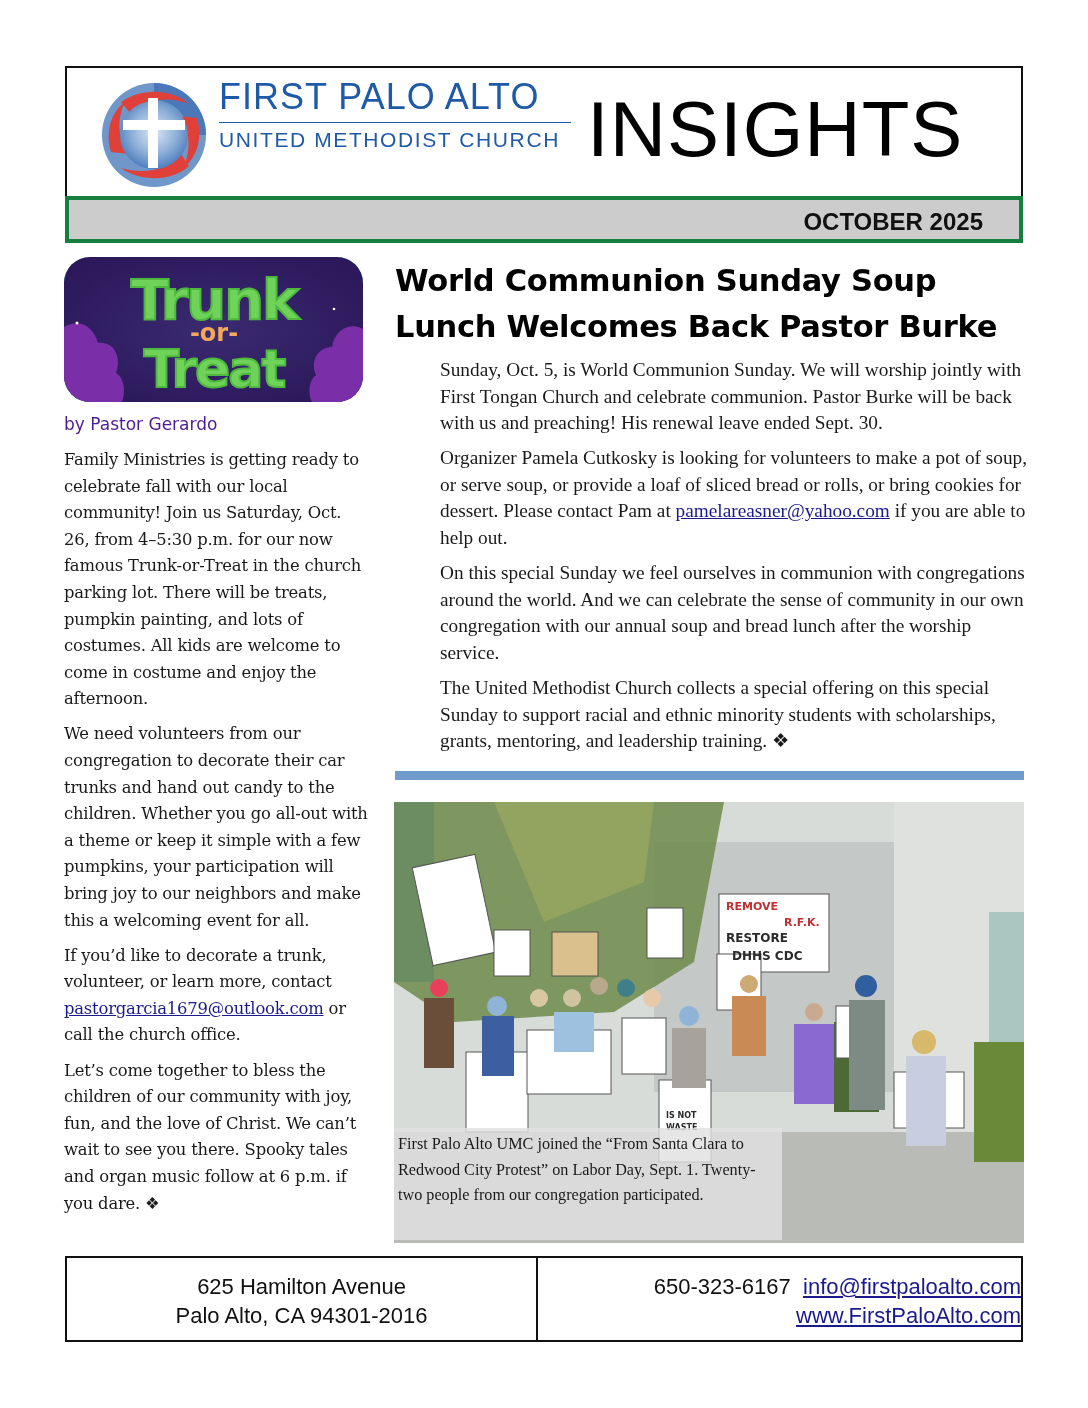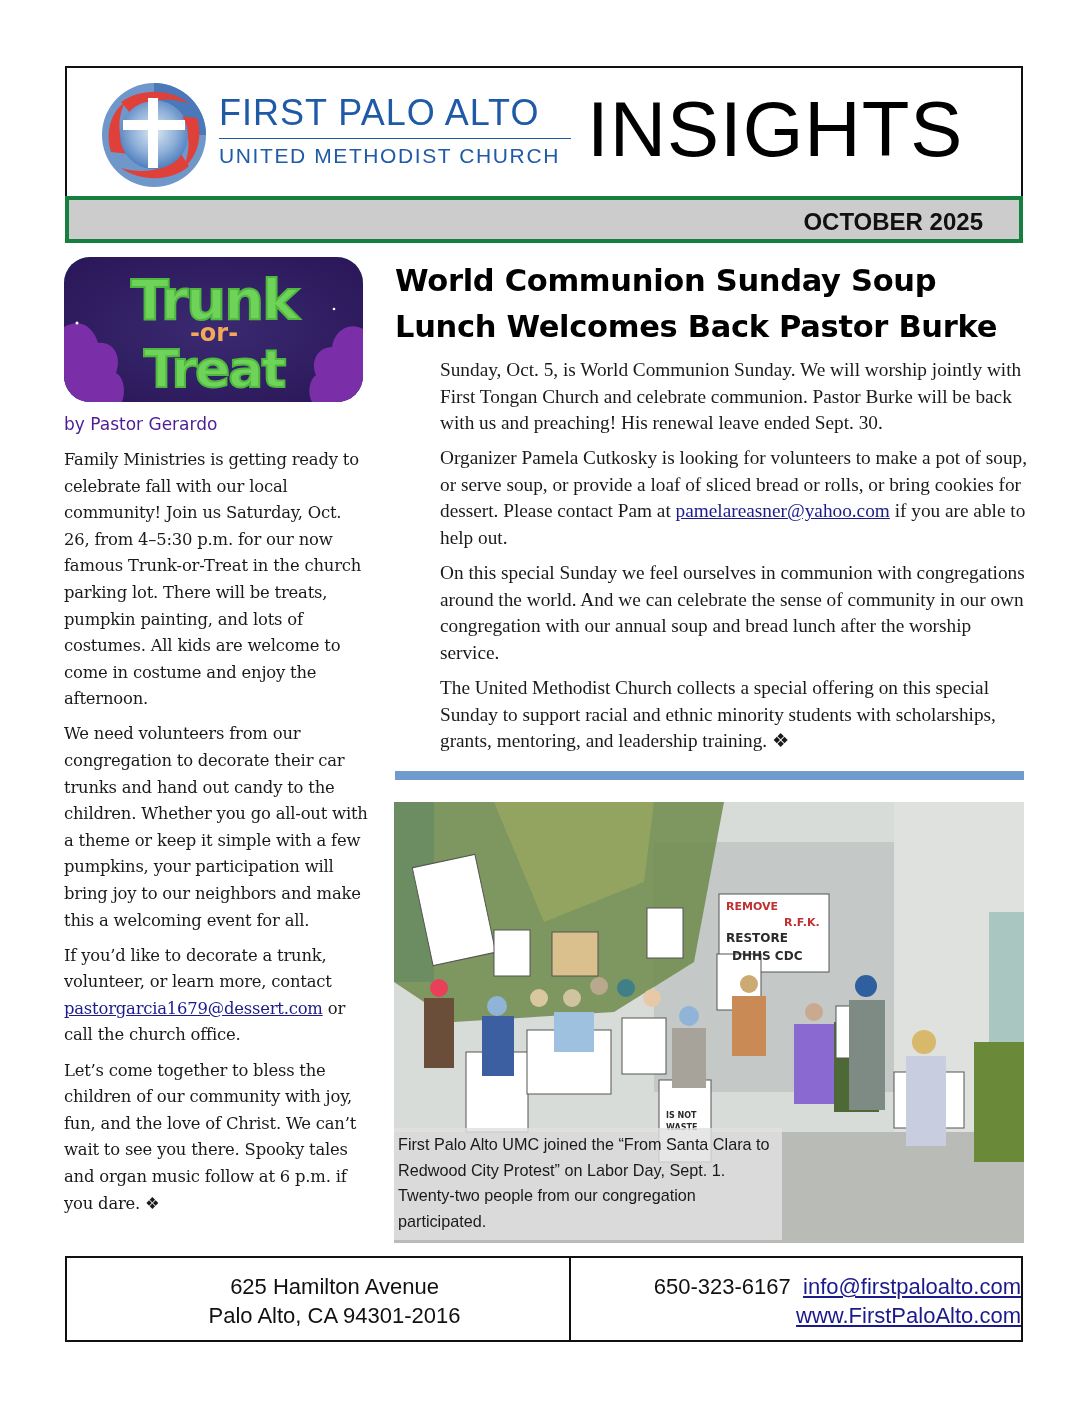--- a/index.html
+++ b/index.html
@@ -2,21 +2,21 @@
 <html><head>
 <meta charset="utf-8">
 <style>
   * { box-sizing: border-box; margin: 0; padding: 0; }
   html, body { width: 1088px; height: 1408px; background: #ffffff; overflow: hidden; }
   body { position: relative; font-family: "DejaVu Serif", serif; color: #1a1a1a; }
 
   
   .masthead { position: absolute; left: 65px; top: 66px; width: 958px; height: 132px; border: 2px solid #111; border-bottom: none; background: #fff; }
   .logo-mark { position: absolute; left: 34px; top: 14px; width: 106px; height: 106px; }
-  .logo-text { position: absolute; left: 152px; top: 26px; width: 352px; }
+  .logo-text { position: absolute; left: 152px; top: 10px; width: 352px; }
   .logo-line1 { font-family: "Liberation Sans", sans-serif; font-size: 36px; color: #1f5aa6; letter-spacing: 1px; line-height: 38px; white-space: nowrap; }
   .logo-rule { height: 1px; background: #1f5aa6; margin: 6px 0 6px 0; width: 352px; }
   .logo-line2 { font-family: "Liberation Sans", sans-serif; font-size: 21px; color: #1f5aa6; letter-spacing: 1.6px; line-height: 22px; white-space: nowrap; }
   .title-insights { position: absolute; left: 520px; top: 16px; font-family: "Liberation Sans", sans-serif; font-weight: normal; font-size: 78px; line-height: 90px; color: #000; letter-spacing: 1px; }
 
   .datebar { position: absolute; left: 65px; top: 196px; width: 958px; height: 47px; background: #cccccc; border: 4px solid #15803d; }
   .datebar span { position: absolute; right: 36px; top: 8px; font-family: "Liberation Sans", sans-serif; font-weight: bold; font-size: 24px; color: #111; }
 
   
   .trunk-image { position: absolute; left: 64px; top: 257px; width: 299px; height: 145px; background: #5eead4; overflow: hidden; border-radius: 26px; }
@@ -27,25 +27,25 @@
   
   .headline { position: absolute; left: 395px; top: 258px; width: 640px; font-family: "DejaVu Sans", sans-serif; font-weight: bold; font-size: 30.5px; line-height: 46px; color: #000; letter-spacing: -0.3px; }
   .right-body { position: absolute; left: 395px; top: 357px; width: 640px; }
   .right-body p { font-family: Liberation Serif, serif; font-size: 19.3px; line-height: 26.6px; margin-bottom: 8.5px; color: #1a1a1a; margin-left: 45px; }
   a.link { color: #1b1a8c; text-decoration: underline; }
 
   .divider { position: absolute; left: 395px; top: 771px; width: 629px; height: 9px; background: #6f9ccd; }
 
   .photo { position: absolute; left: 394px; top: 802px; width: 630px; height: 441px; overflow: hidden; background: #c9cfc9; }
   .caption { position: absolute; left: 0px; top: 326px; width: 388px; height: 112px; background: rgba(225,225,225,0.82); padding: 4px 4px 0 4px; }
-  .caption span { font-family: Liberation Sans, sans-serif; font-size: 16.2px; line-height: 25.5px; color: #1a1a1a; display: block; }
+  .caption span { font-family: Liberation Serif, serif; font-size: 16.2px; line-height: 25.5px; color: #1a1a1a; display: block; }
 
   
   .footer { position: absolute; left: 65px; top: 1256px; width: 958px; height: 86px; border: 2px solid #111; display: flex; }
-  .footer-left { width: 471px; border-right: 2px solid #111; text-align: center; padding-top: 14px; margin-left: 33px; }
+  .footer-left { width: 471px; border-right: 2px solid #111; text-align: center; padding-top: 14px; }
   .footer-right { flex: 1; text-align: right; padding-top: 14px; }
   .footer div.line { font-family: "Liberation Sans", sans-serif; font-size: 22px; line-height: 29px; color: #111; }
 </style>
 </head>
 <body>
 
 <div class="masthead">
   <svg class="logo-mark" viewBox="0 0 106 106">
     <defs>
       <radialGradient id="g1" cx="50%" cy="45%" r="55%">
@@ -90,21 +90,21 @@
     <circle cx="270" cy="52" r="1.3" fill="#fff"></circle>
     <text x="150" y="62" text-anchor="middle" font-family="DejaVu Sans, sans-serif" font-weight="bold" font-size="56" fill="#6fd35a" stroke="#4fb83e" stroke-width="2" letter-spacing="-2">Trunk</text>
     <text x="150" y="84" text-anchor="middle" font-family="DejaVu Sans, sans-serif" font-weight="bold" font-size="24" fill="#f4a85a">-or-</text>
     <text x="150" y="130" text-anchor="middle" font-family="DejaVu Sans, sans-serif" font-weight="bold" font-size="52" fill="#6fd35a" stroke="#4fb83e" stroke-width="2" letter-spacing="-2">Treat</text>
   </svg>
 </div>
 <div class="byline">by Pastor Gerardo</div>
 <div class="left-body">
   <p>Family Ministries is getting ready to celebrate fall with our local community! Join us Saturday, Oct. 26, from 4–5:30 p.m. for our now famous Trunk-or-Treat in the church parking lot. There will be treats, pumpkin painting, and lots of costumes. All kids are welcome to come in costume and enjoy the afternoon.</p>
   <p>We need volunteers from our congregation to decorate their car trunks and hand out candy to the children. Whether you go all-out with a theme or keep it simple with a few pumpkins, your participation will bring joy to our neighbors and make this a welcoming event for all.</p>
-  <p><span>If you’d like to decorate a trunk, volunteer, or learn more, contact </span><a class="link">pastorgarcia1679@dessert.com</a><span> or call the church office.</span></p>
+  <p><span>If you’d like to decorate a trunk, volunteer, or learn more, contact </span><a class="link">pastorgarcia1679@outlook.com</a><span> or call the church office.</span></p>
   <p>Let’s come together to bless the children of our community with joy, fun, and the love of Christ. We can’t wait to see you there. Spooky tales and organ music follow at 6 p.m. if you dare. ❖</p>
 </div>
 
 <div class="headline">World Communion Sunday Soup Lunch Welcomes Back Pastor Burke</div>
 <div class="right-body">
   <p>Sunday, Oct. 5, is World Communion Sunday. We will worship jointly with First Tongan Church and celebrate communion. Pastor Burke will be back with us and preaching! His renewal leave ended Sept. 30.</p>
   <p><span>Organizer Pamela Cutkosky is looking for volunteers to make a pot of soup, or serve soup, or provide a loaf of sliced bread or rolls, or bring cookies for dessert. Please contact Pam at </span><a class="link">pamelareasner@yahoo.com</a><span> if you are able to help out.</span></p>
   <p>On this special Sunday we feel ourselves in communion with congregations around the world. And we can celebrate the sense of community in our own congregation with our annual soup and bread lunch after the worship service.</p>
   <p>The United Methodist Church collects a special offering on this special Sunday to support racial and ethnic minority students with scholarships, grants, mentoring, and leadership training. ❖</p>
 </div>

